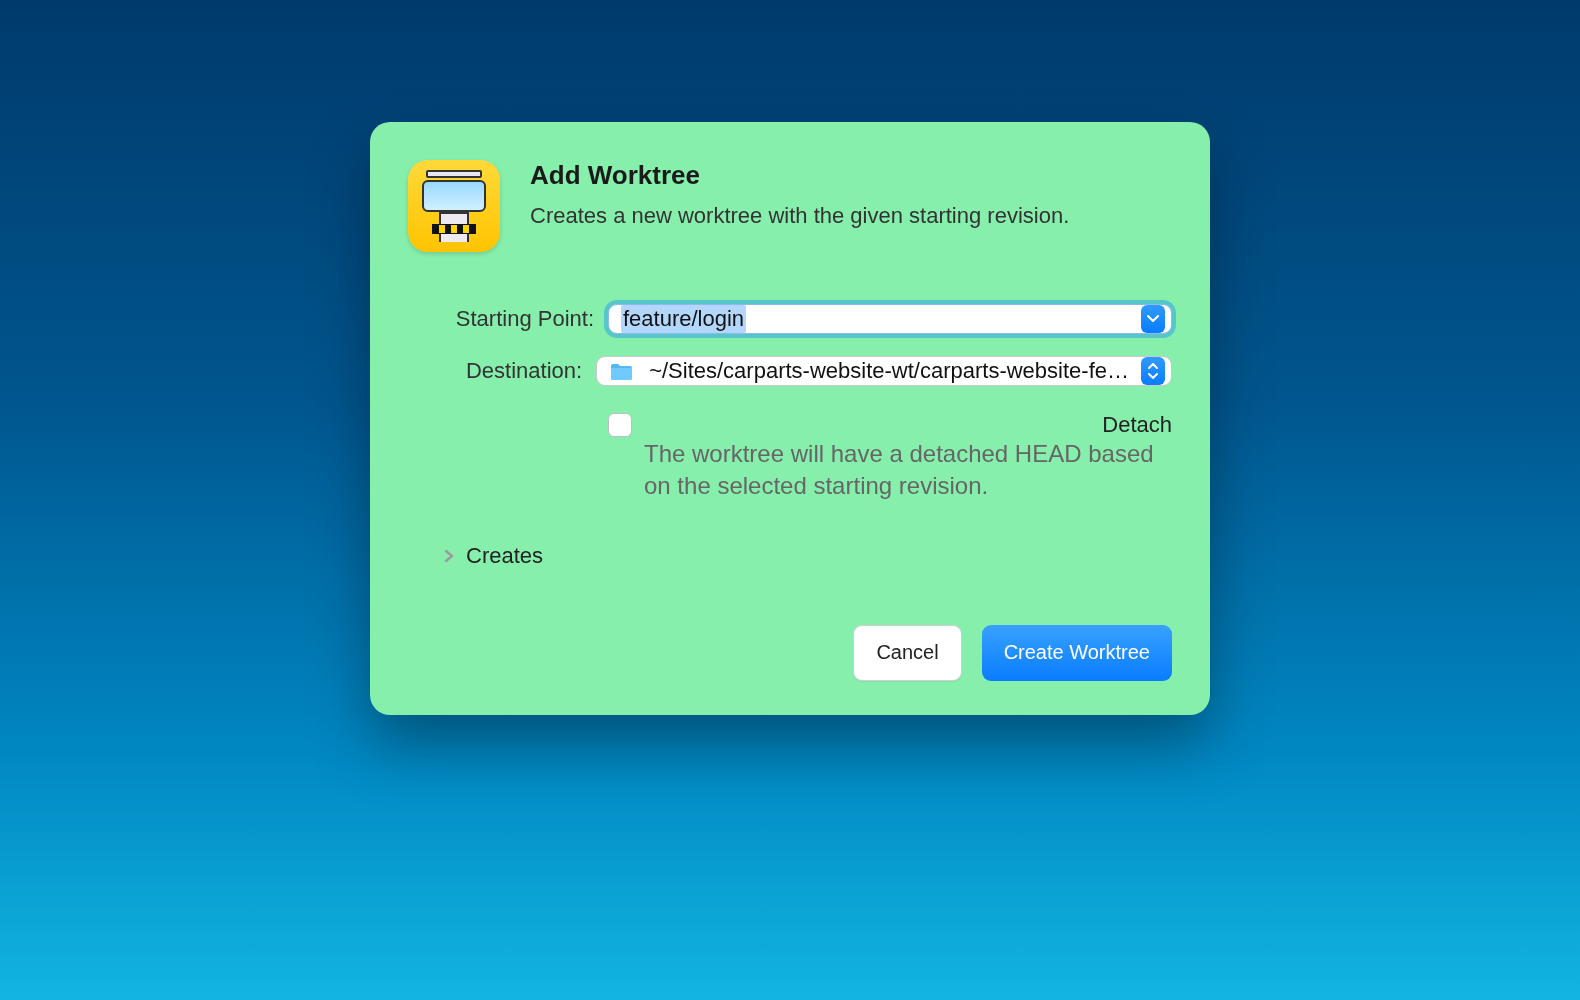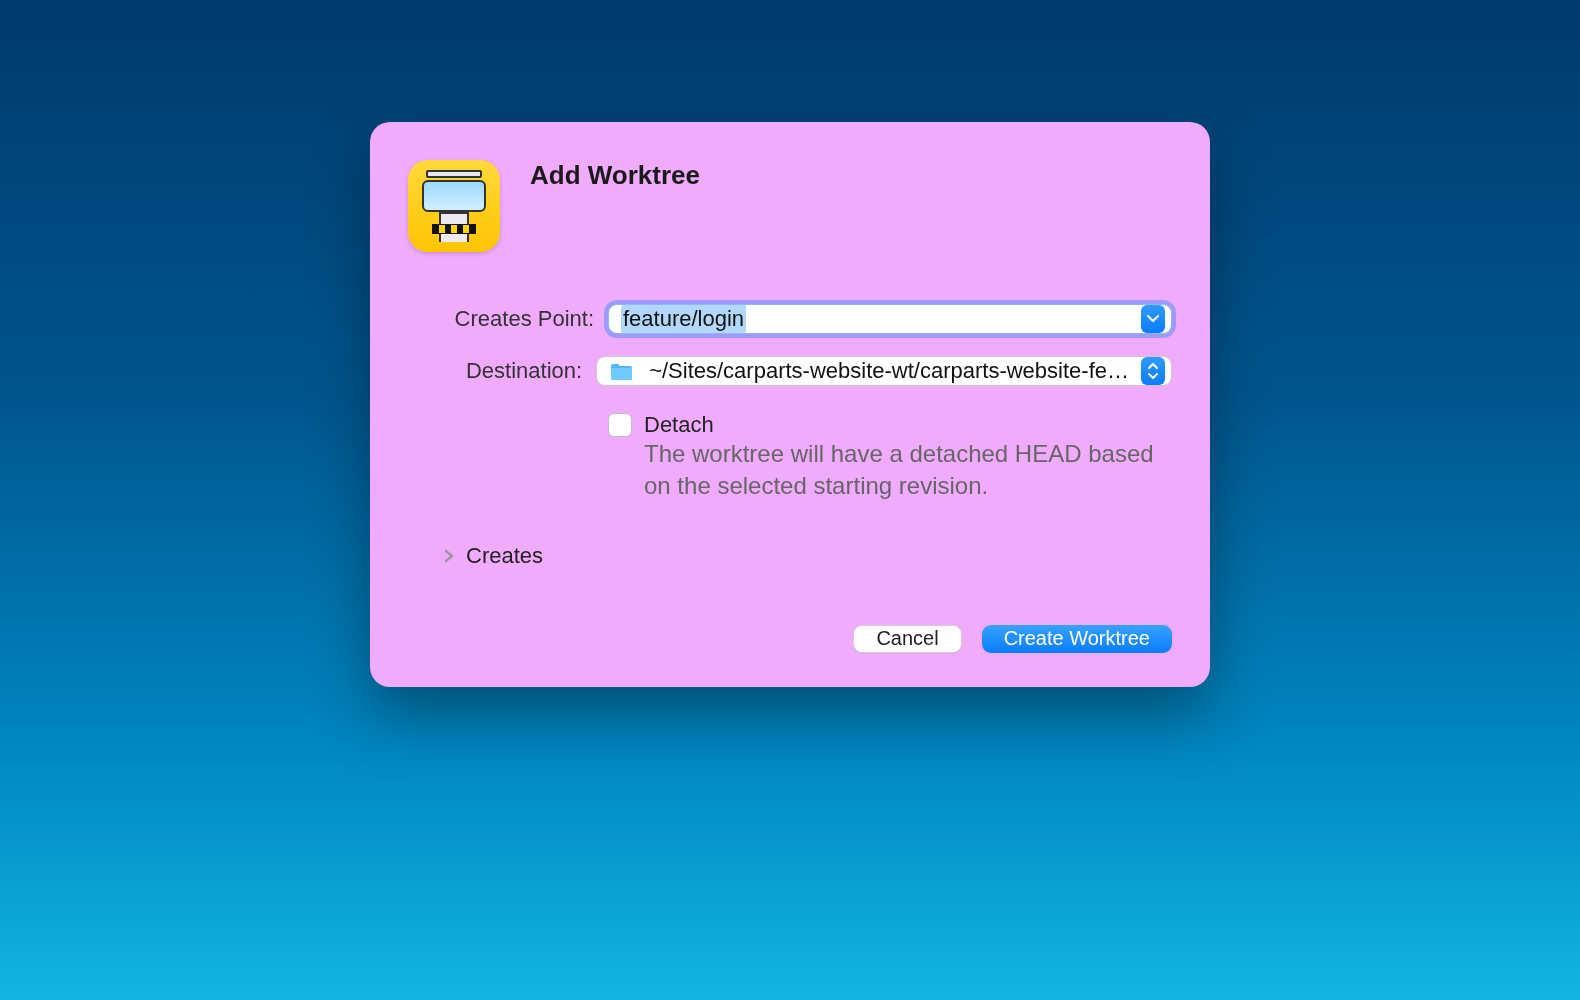--- a/index.html
+++ b/index.html
@@ -12,21 +12,21 @@
       -webkit-font-smoothing: antialiased;
       display: flex;
       align-items: flex-start;
       justify-content: center;
       min-height: 1000px;
       width: 1580px;
     }
     .dialog {
       width: 840px;
       margin-top: 122px;
-      background: #f0abfc;
+      background: #86efac;
       border-radius: 20px;
       box-shadow: 0 30px 60px rgba(0,0,0,0.35);
       padding: 38px 38px 30px 38px;
       position: relative;
     }
     .header-row {
       display: flex;
       gap: 30px;
       margin-bottom: 52px;
     }
@@ -147,20 +147,21 @@
     .folder-icon {
       width: 24px; height: 20px; flex-shrink: 0; margin-right: 8px; position: relative; top: 1px;
     }
     .folder-icon svg { width: 100%; height: 100%; }
 
     .check-row {
       display: flex;
       align-items: center;
       gap: 12px;
       margin-top: 4px;
+      justify-content: space-between;
     }
     .checkbox {
       width: 24px;
       height: 24px;
       border-radius: 6px;
       border: 1px solid #bdbdc4;
       background: #fff;
     }
     .check-label { font-size: 22px; color: #222; }
     .helper {
@@ -189,21 +190,21 @@
     .options-label { font-size: 22px; }
 
     .footer {
       display: flex;
       justify-content: flex-end;
       gap: 20px;
       margin-top: 10px;
       padding-bottom: 4px;
     }
     .btn {
-      height: 28px;
+      height: 56px;
       border-radius: 9px;
       font-size: 20px;
       padding: 12px 22px;
       border: none;
       cursor: default;
       display: inline-flex;
       align-items: center;
       justify-content: center;
     }
     .btn-secondary {
@@ -232,25 +233,26 @@
 
   <div class="header-row">
     <div class="app-icon">
       <div class="tower-top"></div>
       <div class="tower-glass"></div>
       <div class="tower-body"></div>
       <div class="checker"></div>
     </div>
     <div class="header-text">
       <div class="title">Add Worktree</div>
+      <div class="subtitle">Creates a new worktree with the given starting revision.</div>
     </div>
   </div>
 
   <div class="form-row">
-    <div class="label-col">Creates Point:</div>
+    <div class="label-col">Starting Point:</div>
     <div class="field-col">
       <div class="combo focused">
         <span class="sel-text">feature/login</span>
         <div class="dropdown-btn">
           <svg width="12" height="8" viewBox="0 0 12 8">
               <path d="M1 1 L6 6 L11 1" stroke="#fff" stroke-width="2" fill="none" stroke-linecap="round" stroke-linejoin="round"></path>
             </svg>
         </div>
       </div>
     </div>

